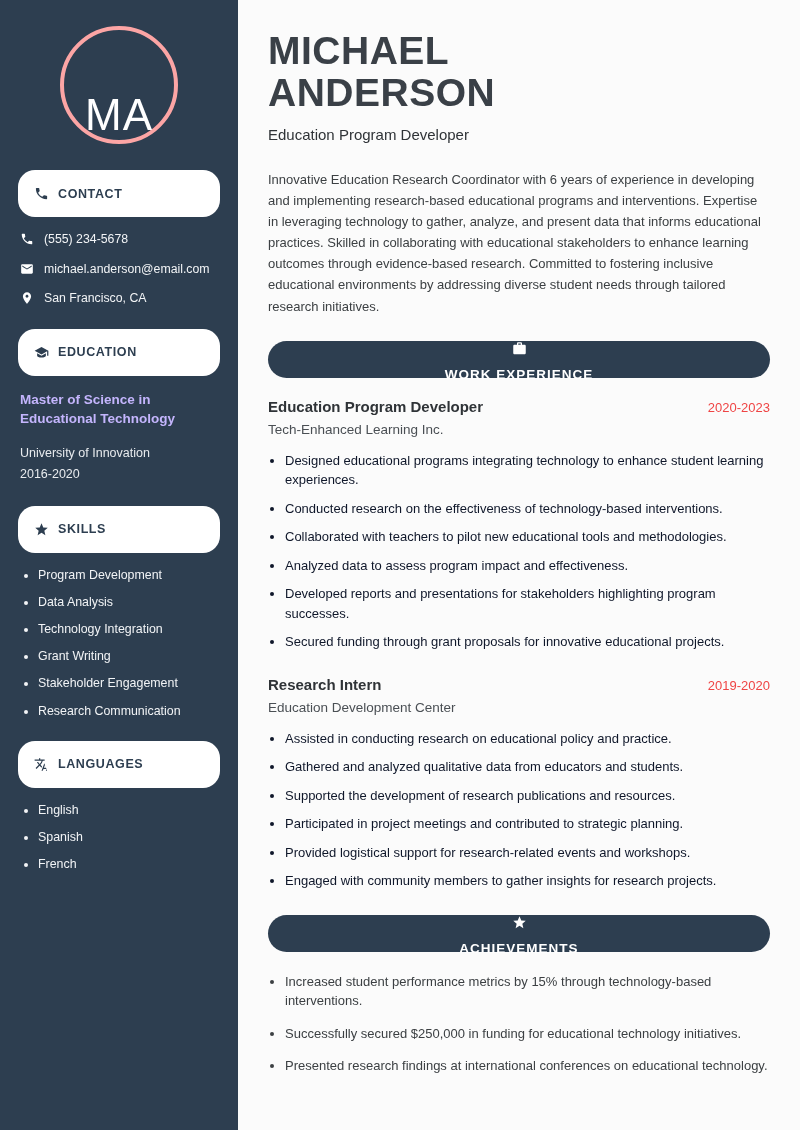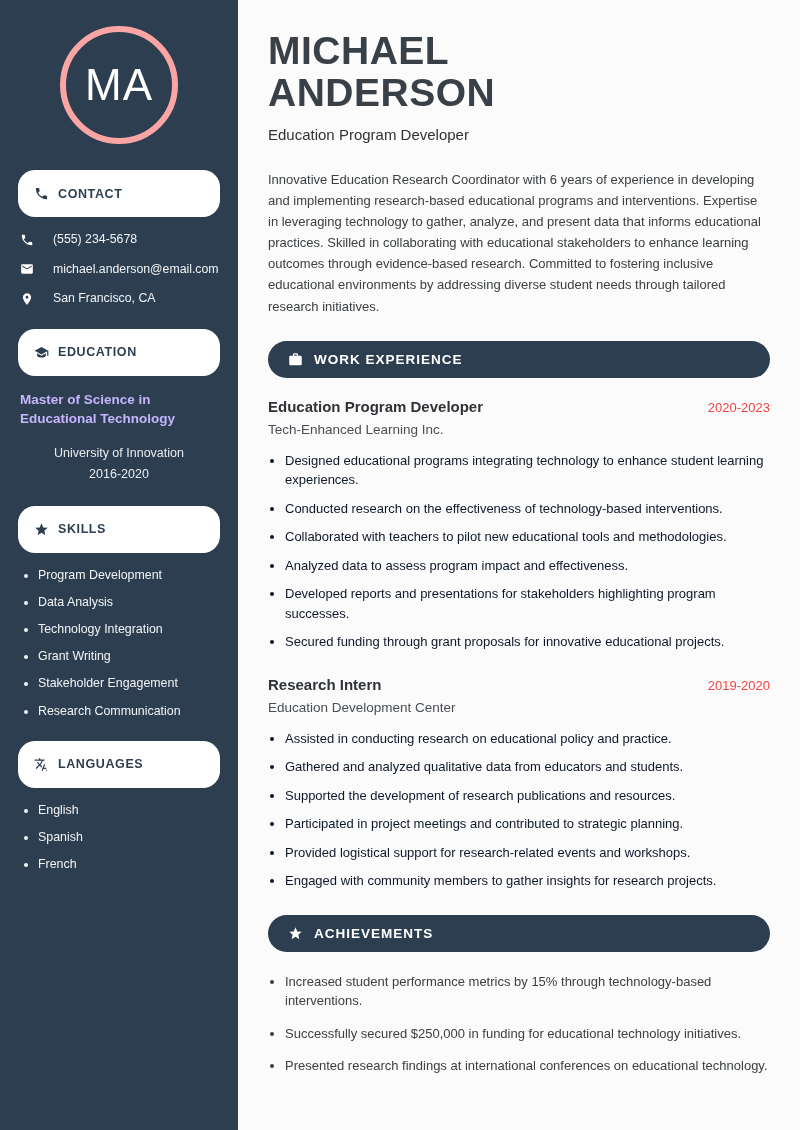--- a/index.html
+++ b/index.html
@@ -21,24 +21,24 @@
     width: 238px;
     flex: 0 0 238px;
     background: #2d3e50;
     color: #fff;
     padding: 24px 18px 30px 18px;
   }
   .avatar {
     width: 118px;
     height: 118px;
     margin: 2px auto 26px auto;
-    border: 6px solid #fca5a5;
+    border: 4px solid #fca5a5;
     border-radius: 50%;
     display: flex;
-    align-items: center;
+    align-items: flex-end;
     justify-content: center;
   }
   .avatar span {
     font-size: 44px;
     letter-spacing: 1px;
     color: #fff;
     font-weight: 400;
   }
   .side-pill {
     background: #ffffff;
@@ -52,42 +52,41 @@
     font-size: 12.5px;
     font-weight: bold;
     letter-spacing: 0.6px;
     margin: 22px 0 14px 0;
   }
   .side-pill:first-of-type { margin-top: 0; }
   .side-pill svg { width: 15px; height: 15px; fill: #2d3e50; flex: 0 0 auto; }
 
   .contact-row {
     display: flex;
-    align-items: center;
-    gap: 19px;
+    align-items: flex-start;
+    gap: 10px;
     margin: 13px 2px;
     font-size: 12.3px;
     line-height: 1.35;
     color: #f2f4f6;
   }
   .contact-row svg { width: 14px; height: 14px; fill: #ffffff; flex: 0 0 auto; margin-top: 1px; }
 
   .edu-degree {
     font-weight: bold;
     font-size: 13.5px;
     line-height: 1.45;
     margin: 14px 2px 16px 2px;
     color: #c4b5fd;
   }
   .edu-school, .edu-years {
     font-size: 12.5px;
     color: #e8ebee;
     margin: 0 2px 4px 2px;
     line-height: 1.4;
-    text-align: center;
   }
 
   ul.side-list {
     list-style: disc;
     padding-left: 20px;
     margin: 10px 0 4px 0;
   }
   ul.side-list li {
     font-size: 12.4px;
     color: #f2f4f6;
@@ -126,20 +125,21 @@
     border-radius: 19px;
     height: 37px;
     display: flex;
     align-items: center;
     gap: 11px;
     padding: 0 20px;
     font-size: 13.5px;
     font-weight: bold;
     letter-spacing: 1px;
     margin: 6px 0 20px 0;
+    flex-direction: column;
   }
   .section-banner svg { width: 15px; height: 15px; fill: #ffffff; flex: 0 0 auto; }
 
   .job-block { margin-bottom: 24px; }
   .job-head {
     display: flex;
     justify-content: space-between;
     align-items: baseline;
   }
   .job-role {

